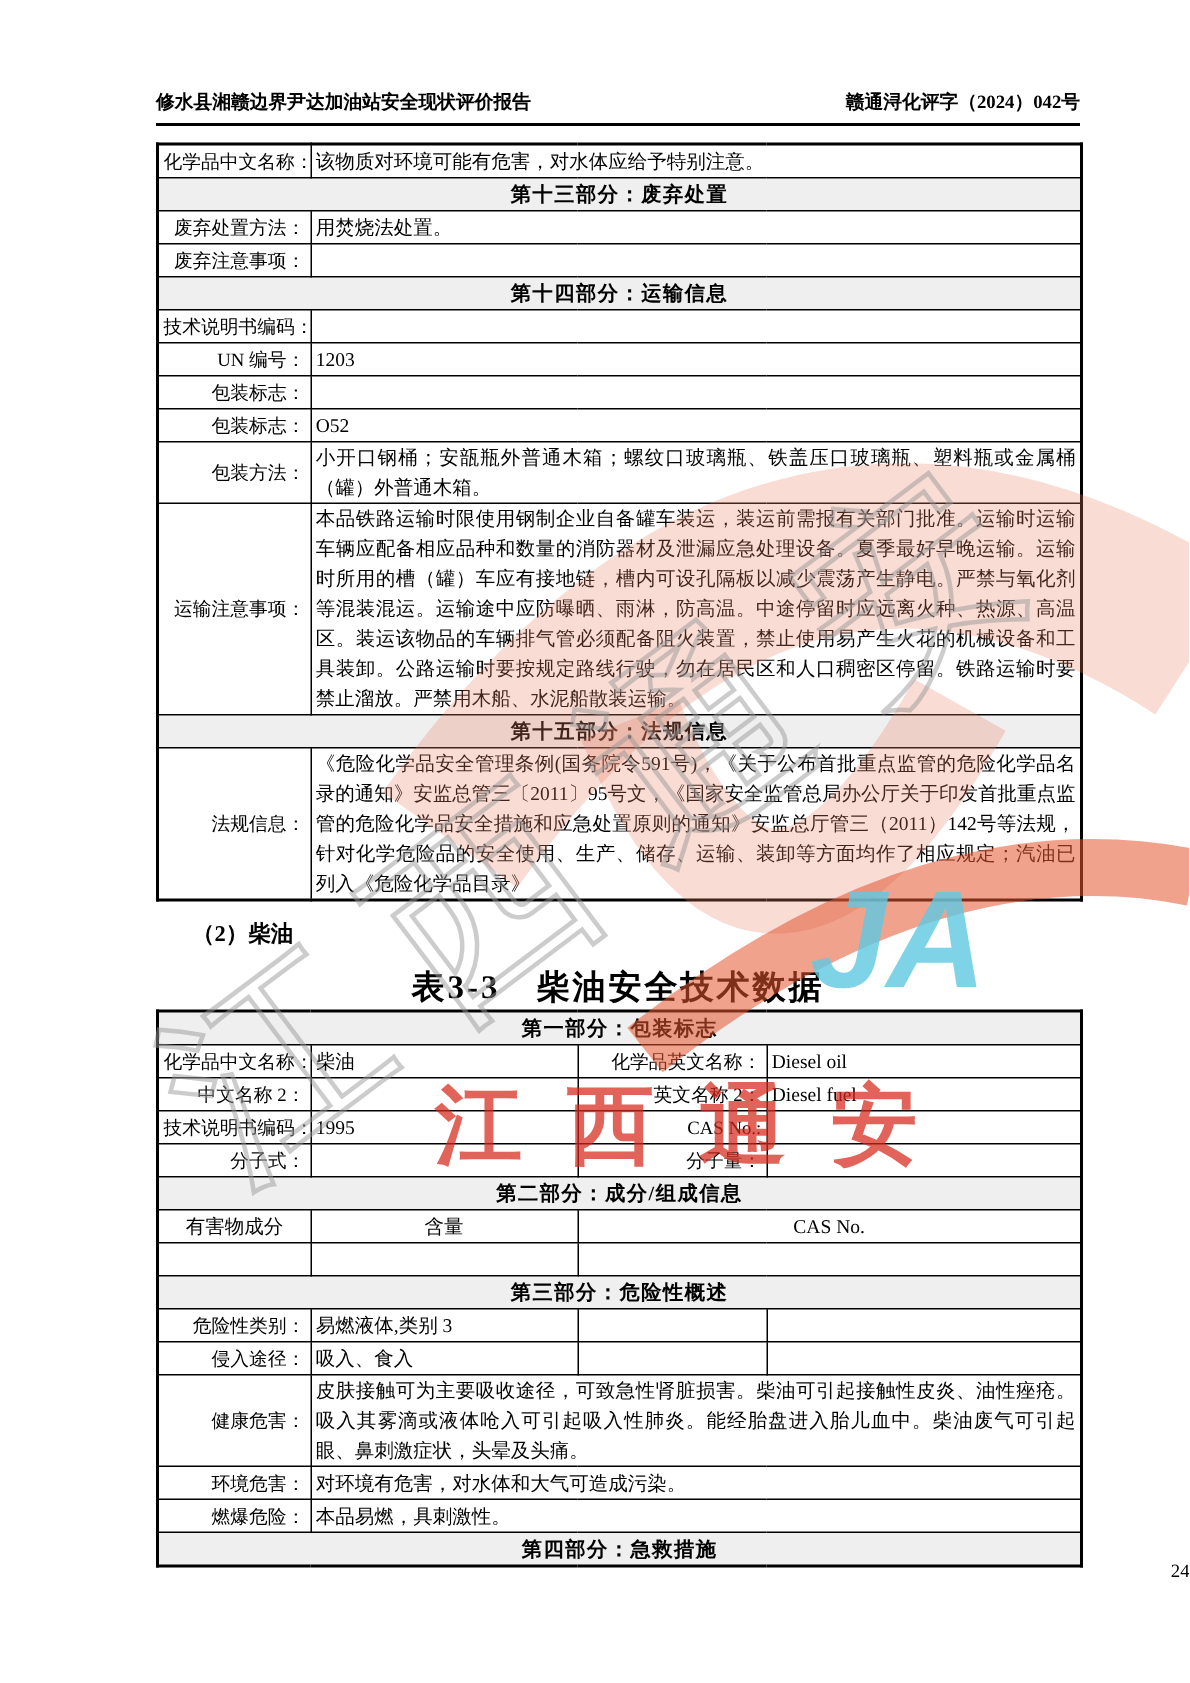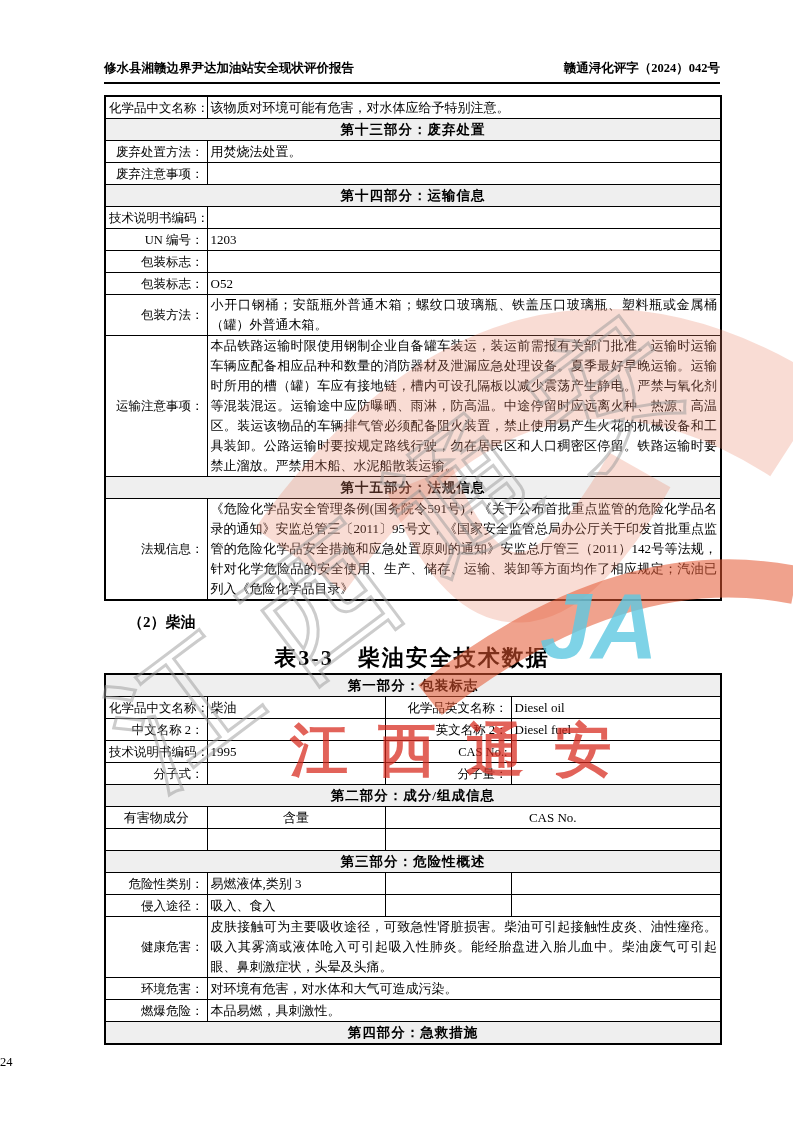--- a/index.html
+++ b/index.html
@@ -17,21 +17,21 @@
   table.doc td{border:1px solid #000;height:21px;padding:0 3px;line-height:20px;
                vertical-align:middle;overflow:hidden;word-break:break-all;}
   td.section{background:#efefef;font-weight:bold;text-align:center;font-size:13.5px;letter-spacing:1px;}
   td.label{text-align:right;padding:0 2px 0 0;font-size:12.5px;white-space:nowrap;}
   td.value{text-align:justify;}
   td.center{text-align:center;margin-left:24px;}
   
   .subheading{position:absolute;left:128px;top:613px;font-size:15px;font-weight:bold;}
   .table-title{position:absolute;left:104px;top:643px;width:616px;text-align:center;
                font-size:22px;font-weight:bold;letter-spacing:2px;}
-  .page-number{position:absolute;left:0;top:1040px;width:100%;text-align:left;font-size:12.5px;margin-top:15px;}
+  .page-number{position:absolute;left:0;top:1040px;width:100%;text-align:right;font-size:12.5px;}
   
   .watermark{position:absolute;inset:0;z-index:5;pointer-events:none;}
 </style>
 </head>
 <body>
 
 <div class="page">
 
   <div class="doc-header">
     <span>修水县湘赣边界尹达加油站安全现状评价报告</span>

